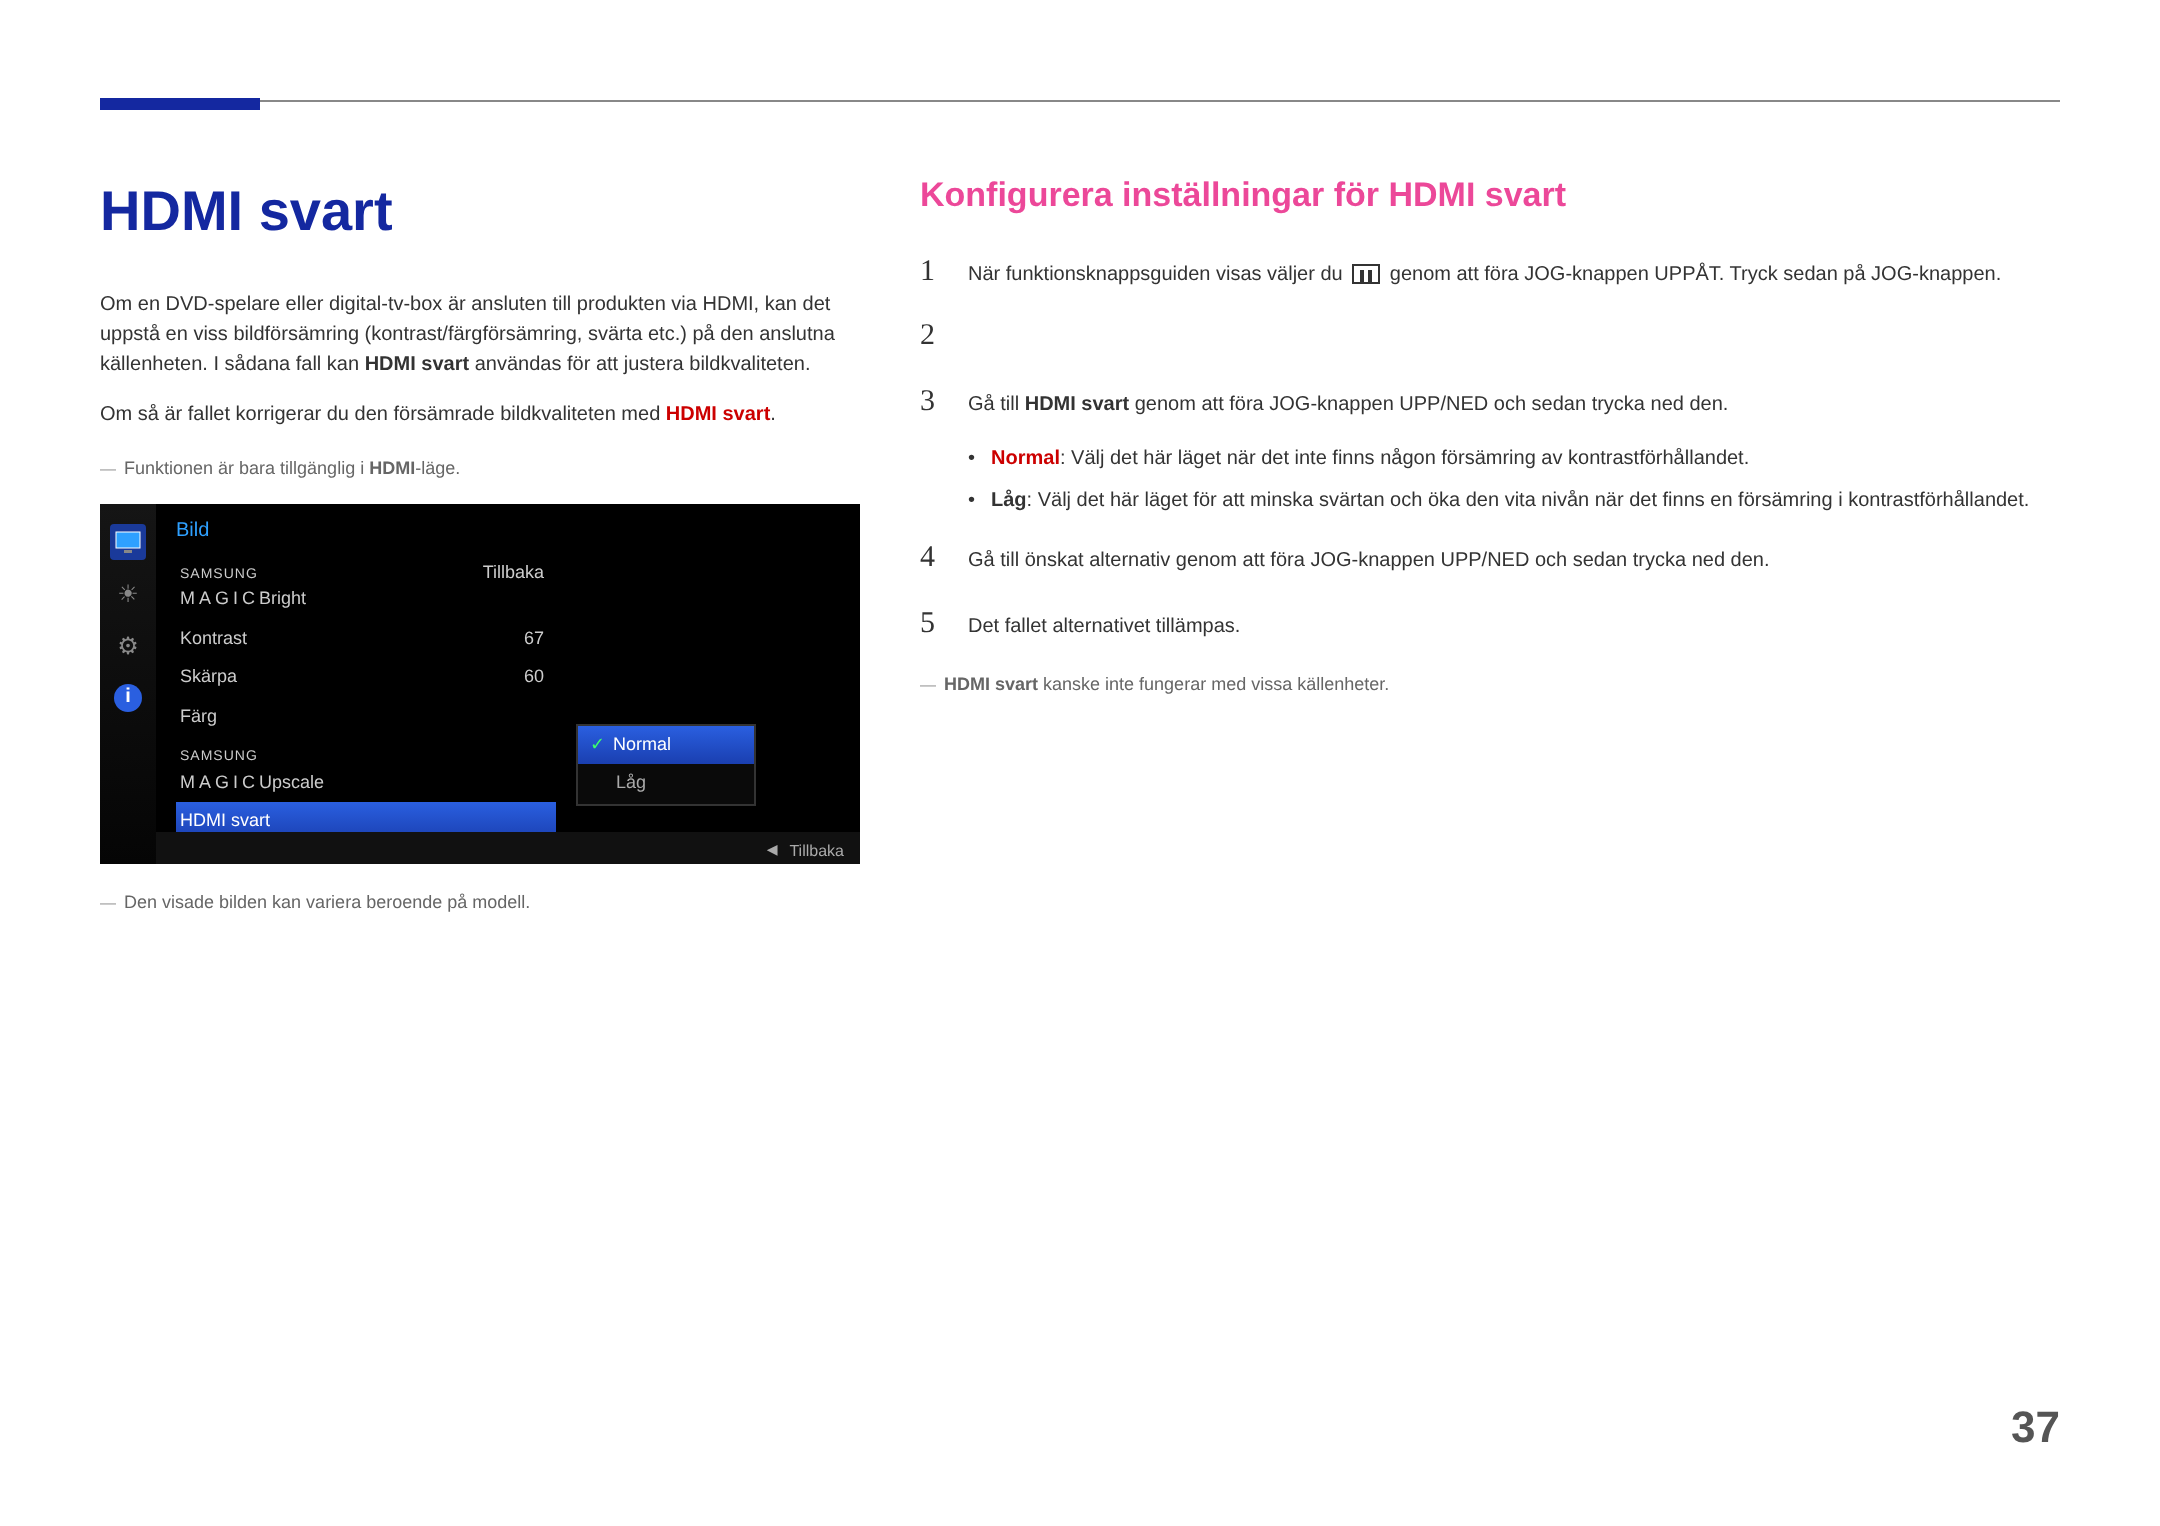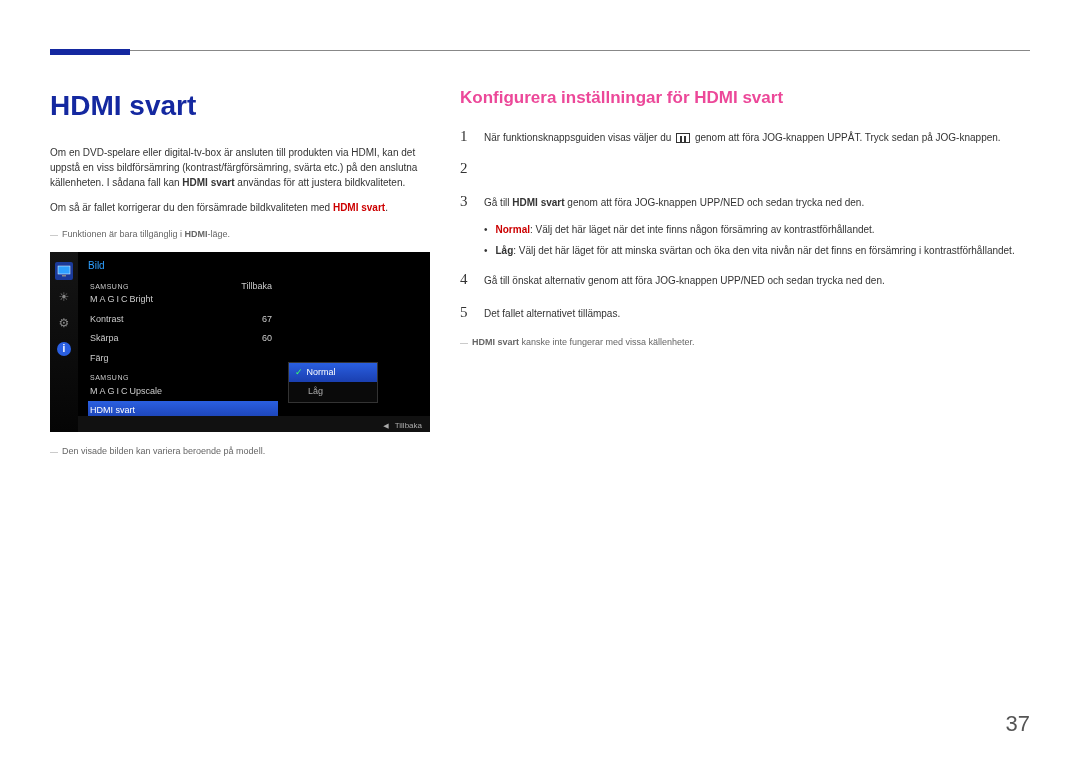--- a/index.html
+++ b/index.html
@@ -162,24 +162,25 @@
   }
   .icon-inline::before { left: 3px; }
   .icon-inline::after { left: 7px; }
 
   .bullets { padding-left: 24px; margin-bottom: 10px; }
   .bullet-row { display: flex; gap: 8px; font-size: 10px; margin-bottom: 6px; }
   .bullet-row::before { content: "•"; color: #333; }
 
   .page-num {
     position: absolute;
-    bottom: 23px;
+    bottom: 33px;
     right: 50px;
     font-size: 22px;
     color: #555;
+    font-weight: bold;
   }
 </style>
 </head>
 <body>
 
 <div class="page">
   <div class="top-rule"></div>
   <div class="accent-bar"></div>
 
   <div class="columns">

